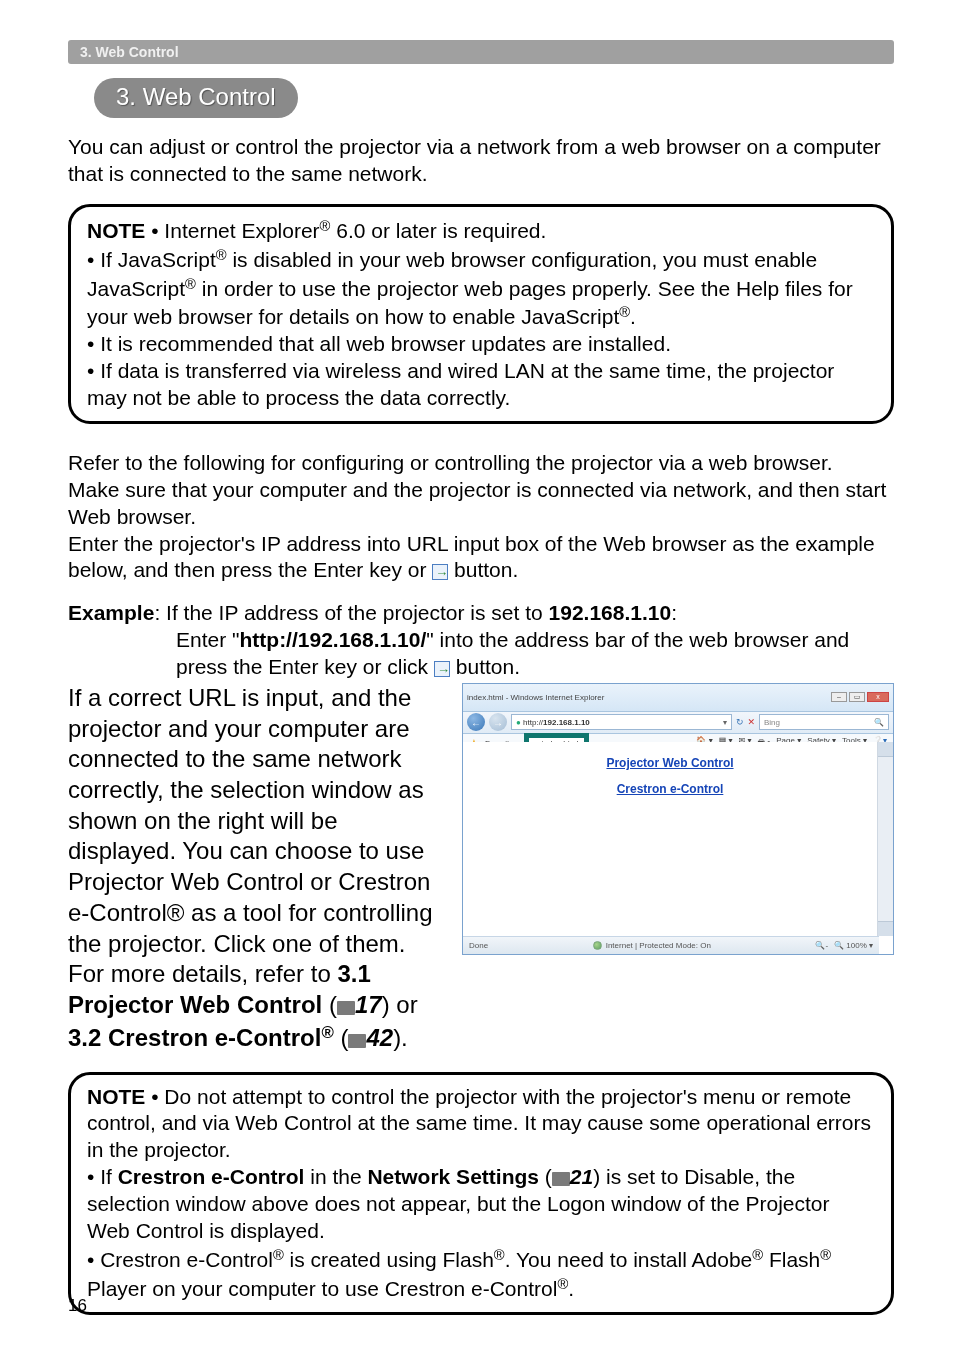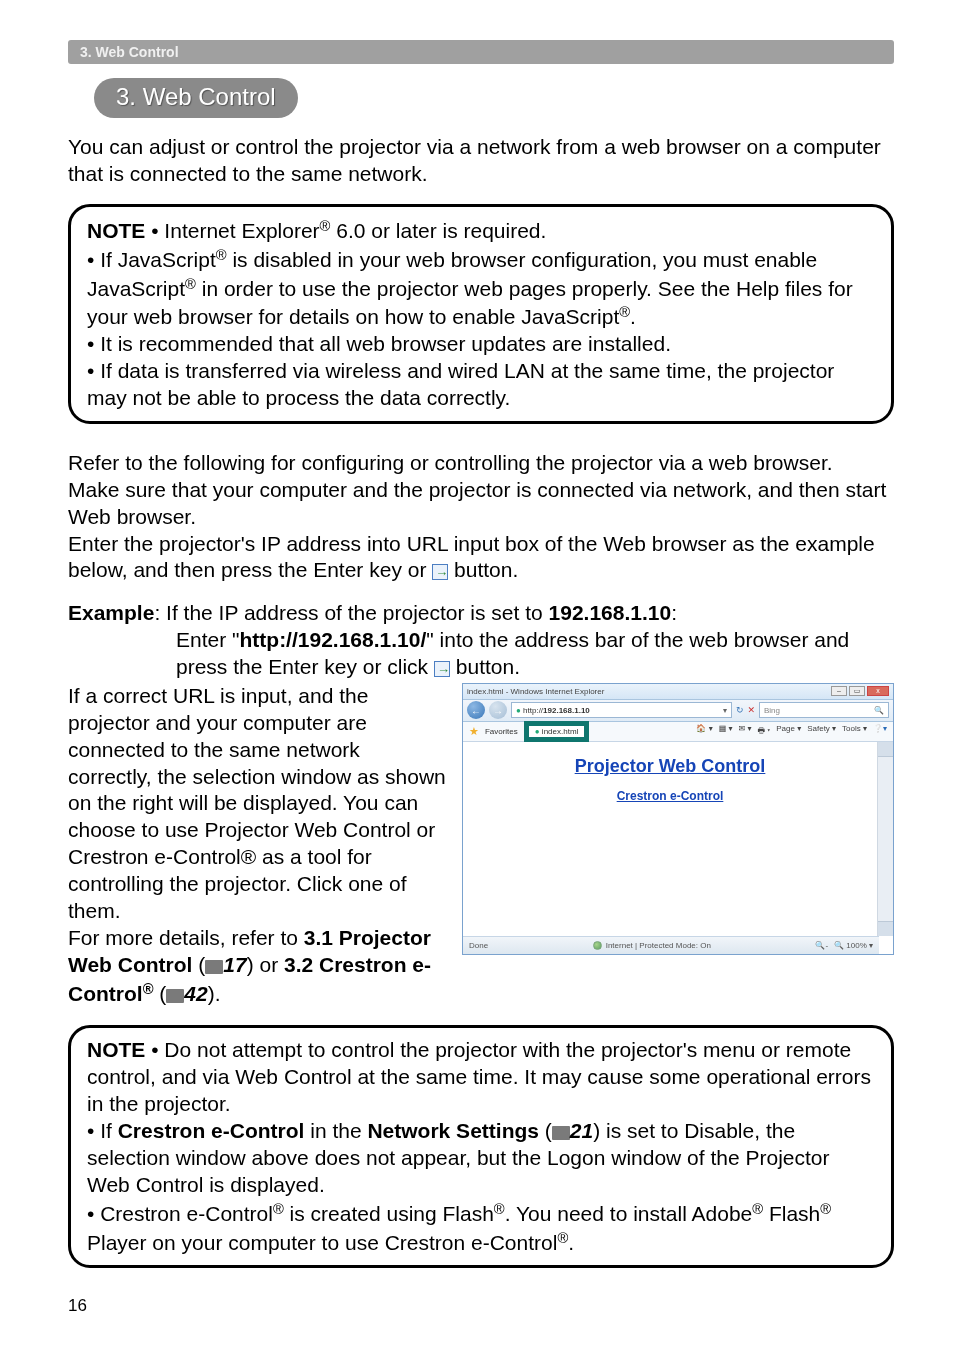--- a/index.html
+++ b/index.html
@@ -43,34 +43,34 @@
     border-radius: 22px;
     padding: 9px 16px 9px 16px;
     margin-bottom: 18px;
     font-size: 21px;
     line-height: 1.28;
   }
   .note-label { font-weight: bold; }
   .sup { font-size: 0.7em; vertical-align: super; position: relative; top: 1px; }
   .indent-block { margin-left: 108px; }
   .two-col { display: flex; gap: 16px; }
-  .two-col-left { flex: 1; font-size: 21px; line-height: 1.28; }
+  .two-col-left { flex: 1; font-size: 24px; line-height: 1.28; }
   .screenshot {
     width: 432px;
     height: 272px;
     border: 1px solid #7aa2ce;
     background: #fff;
     position: relative;
     font-family: "Segoe UI", Tahoma, sans-serif;
     font-size: 9px;
     color: #333;
   }
   .ss-titlebar {
     background: linear-gradient(#eaf3fb,#d5e6f6);
-    height: 16px;
+    height: 28px;
     border-bottom: 1px solid #a9c5df;
     display: flex;
     align-items: center;
     padding: 0 4px;
     font-size: 8px;
     color: #444;
     justify-content: space-between;
   }
   .winbtns { display:flex; gap:2px;}
   .winbtn { width:16px; height:10px; border:1px solid #999; background:#eee; font-size:7px; text-align:center; line-height:8px;}
@@ -104,21 +104,21 @@
   .toolbar-right span { white-space:nowrap;}
   .ss-content {
     position:absolute; top:58px; left:0; right:16px; bottom:18px;
     background:#fff;
     text-align:center;
     padding-top: 14px;
   }
   .ss-scroll { position:absolute; top:58px; right:0; bottom:18px; width:16px; background:#e9eef4; border-left:1px solid #cfd8e2;}
   .ss-scroll::before { content:""; position:absolute; top:0; left:0; right:0; height:14px; background:#d5dfea; border-bottom:1px solid #bcc9d7;}
   .ss-scroll::after { content:""; position:absolute; bottom:0; left:0; right:0; height:14px; background:#d5dfea; border-top:1px solid #bcc9d7;}
-  .ss-link1 { color:#1645b7; text-decoration:underline; font-size:18px; font-weight:bold; margin-bottom:12px;}
+  .ss-link1 { color:#1645b7; text-decoration:underline; font-size:12px; font-weight:bold; margin-bottom:12px;}
   .ss-link2 { color:#1645b7; text-decoration:underline; font-size:12px; font-weight:bold;}
   .ss-status {
     position:absolute; bottom:0; left:0; right:14px; height:18px;
     background: linear-gradient(#f1f5f9,#dde7f0);
     border-top:1px solid #c7d6e6;
     display:flex; align-items:center; padding: 0 6px; font-size:8px; color:#555;
     gap:8px;
   }
   .status-left { flex: 0 0 auto; }
   .status-mid { flex:1; text-align:center; display:flex; align-items:center; justify-content:center; gap:4px;}

